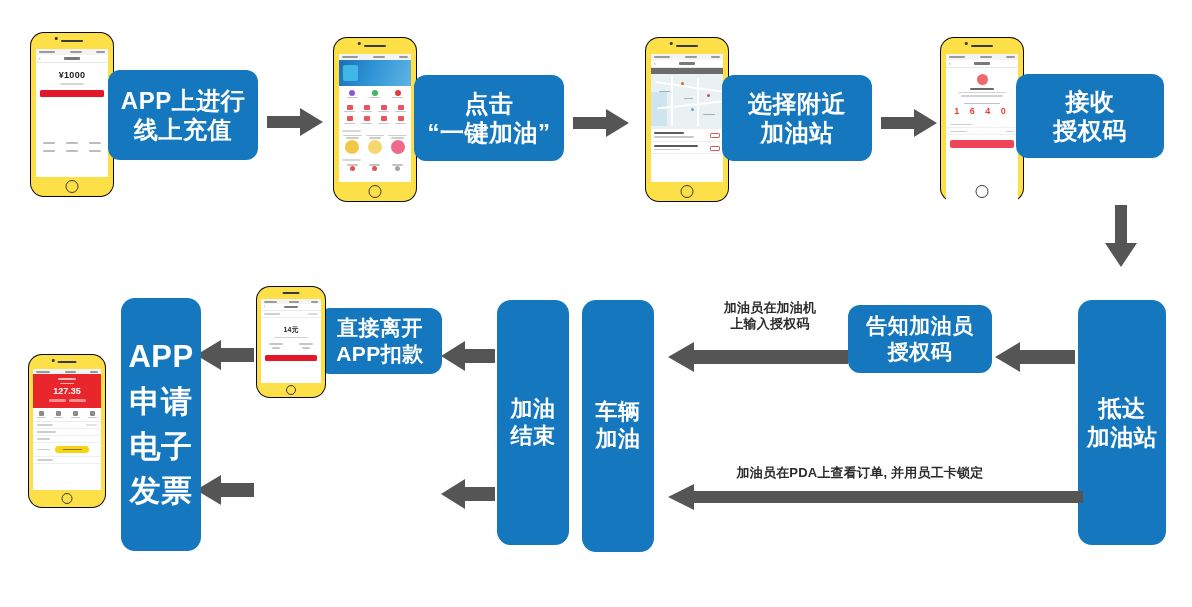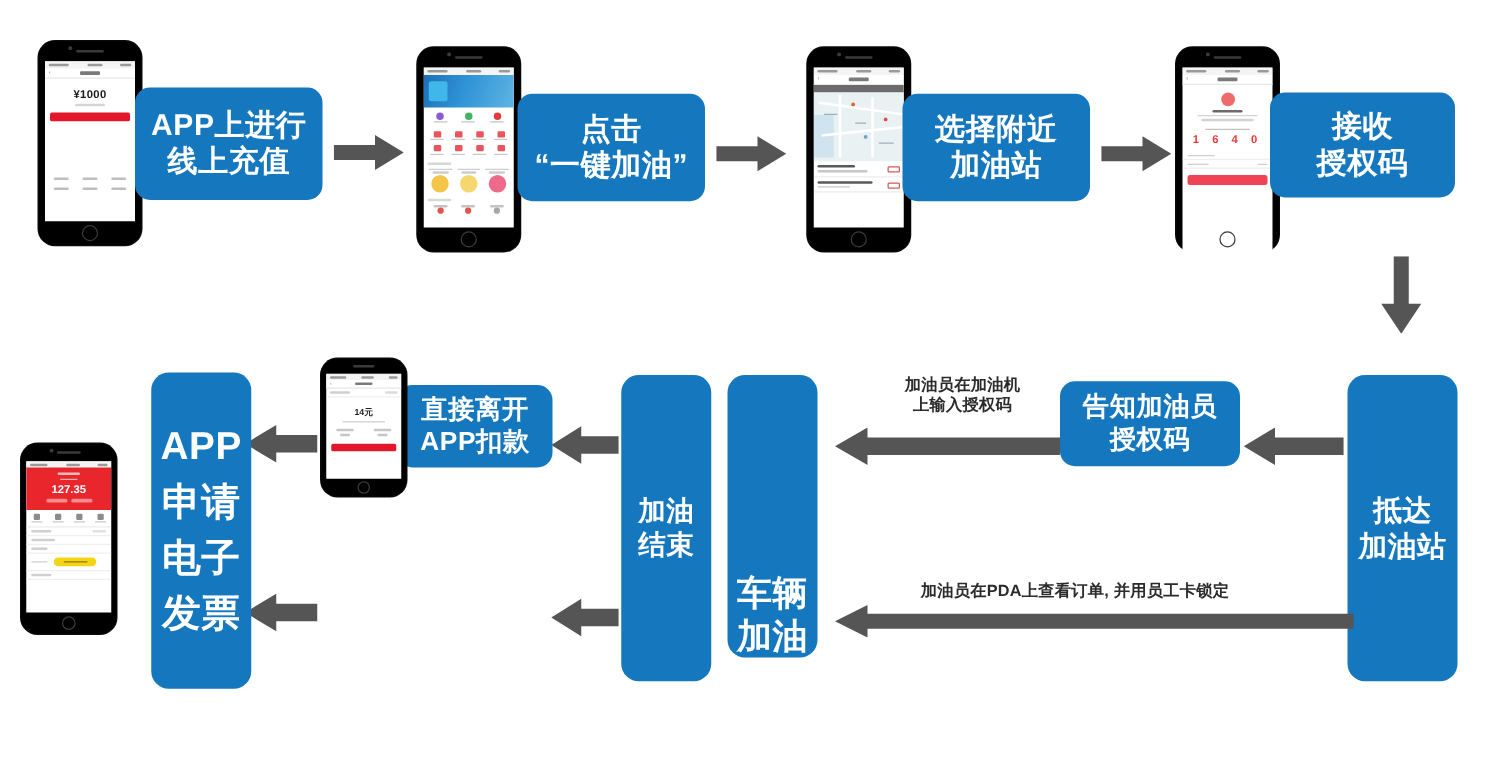--- a/index.html
+++ b/index.html
@@ -18,21 +18,21 @@
 
   
   .arrow{ position:absolute; }
   .arrow svg{ display:block; width:100%; height:100%; }
 
   
   .anno{ position:absolute; color:#2b2b2b; font-weight:bold; font-size:13px;
     line-height:1.25; text-align:center; white-space:pre-line; letter-spacing:0.2px;}
 
   
-  .phone{ position:absolute; background:#000000; border-radius:13px;
+  .phone{ position:absolute; background:#fde047; border-radius:13px;
     padding:16px 5px 19px 5px; box-shadow:0 0 0 1px #0a0a0a; }
   .phone .screen{ background:#ffffff; width:100%; height:100%; overflow:hidden;
     position:relative; font-size:2.6px; }
   .phone .speaker{ position:absolute; top:7px; left:50%; transform:translateX(-50%);
     width:22px; height:2px; background:#3a3a3a; border-radius:1px;}
   .phone .cam{ position:absolute; top:4px; left:50%; transform:translateX(-50%) translateX(-16px);
     width:2.5px; height:2.5px; background:#3a3a3a; border-radius:50%;}
   .phone .home{ position:absolute; bottom:3px; left:50%; transform:translateX(-50%);
     width:13px; height:13px; border:1.1px solid #3a3a3a; border-radius:50%;}
 
@@ -387,21 +387,21 @@
 
   <div class="anno" style="left:690px; top:300px; width:160px;text-align:center;">加油员在加油机
 上输入授权码</div>
 
   <div class="arrow" style="left:668px; top:341px; width:180px; height:32px;">
     <svg viewBox="0 0 180 32" preserveAspectRatio="none">
       <polygon points="180,9 26,9 26,1 0,16 26,31 26,23 180,23" fill="#555555"></polygon>
     </svg>
   </div>
 
-  <div class="bluebox vert" style="left:582px; top:300px; width:72px; height:226px; font-size:28px;align-items:flex-end;">
+  <div class="bluebox vert" style="left:582px; top:300px; width:72px; height:252px; font-size:22px;">
     <span class="bx-txt">车辆
 加油</span>
   </div>
 
   <div class="bluebox vert" style="left:497px; top:300px; width:72px; height:245px; font-size:22px;">
     <span class="bx-txt">加油
 结束</span>
   </div>
 
   <div class="anno" style="left:660px; top:465px; width:400px; font-size:13px;">加油员在PDA上查看订单, 并用员工卡锁定</div>
@@ -473,21 +473,21 @@
     </svg>
   </div>
 
   <div class="bluebox vert" style="left:121px; top:298px; width:80px; height:253px; font-size:31px;">
     <span class="bx-txt" style="line-height:1.45;">APP
 申请
 电子
 发票</span>
   </div>
 
-  <div class="phone" style="left:17px; top:355px; width:76px; height:152px; padding:14px 4px 17px 4px;">
+  <div class="phone" style="left:29px; top:355px; width:76px; height:152px; padding:14px 4px 17px 4px;">
     <div class="speaker" style="top:6px; width:19px; height:1.8px;"></div>
     <div class="cam" style="transform:translateX(-50%) translateX(-14px)"></div>
     <div class="screen" style="height:121px;">
       <div class="statusbar" style="height:5px">
         <i style="width:14px"></i>
           <i style="width:11px"></i>
           <i style="width:8px"></i>
       </div>
       <div class="p6-hd">
         <div class="tl"></div>

